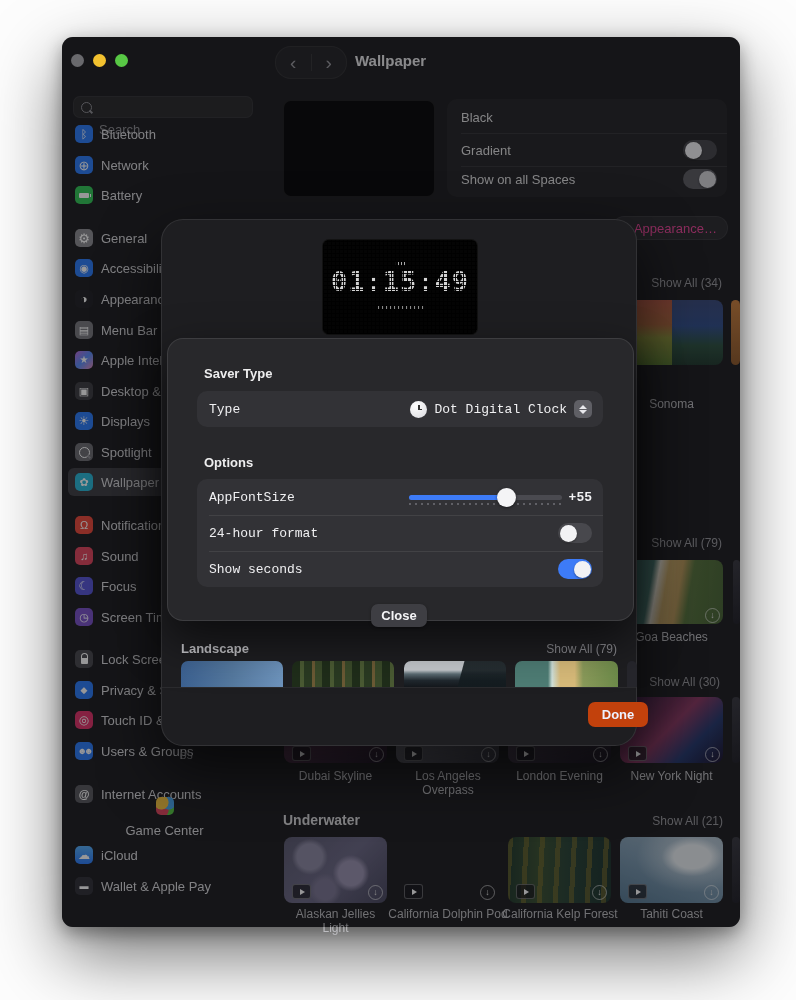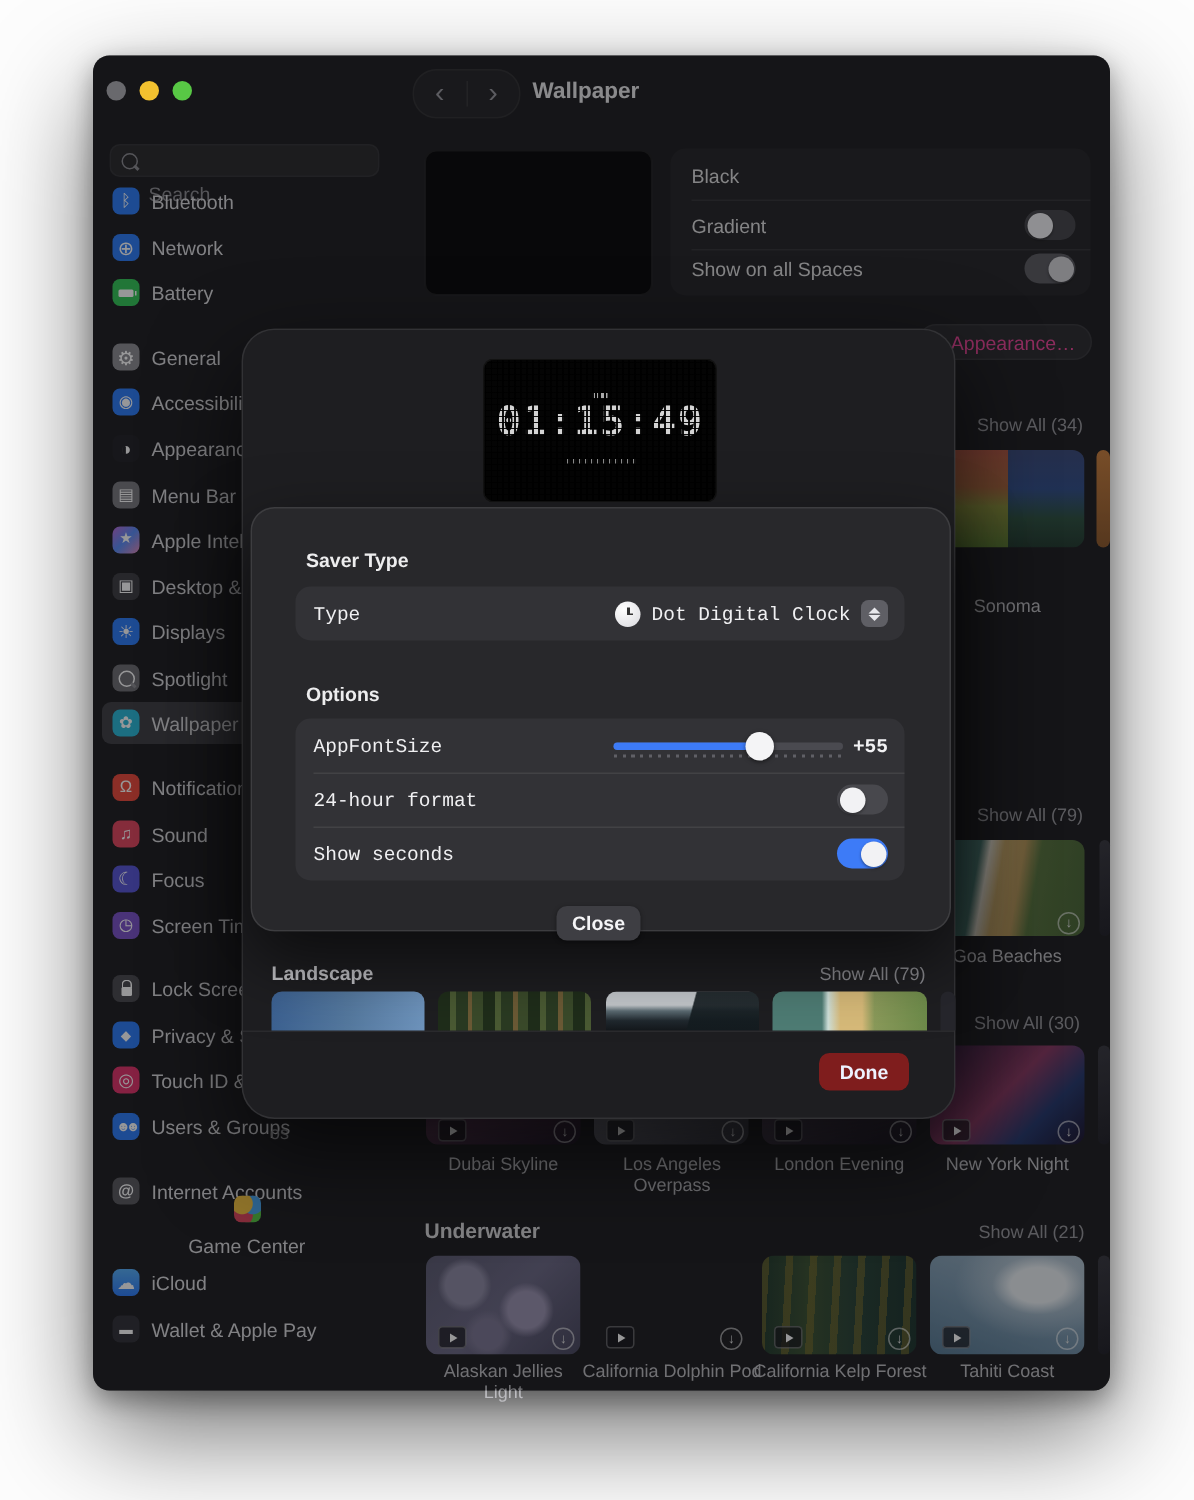--- a/index.html
+++ b/index.html
@@ -128,21 +128,21 @@
   #clock-wm{position:absolute;left:55px;top:66px;width:46px;height:3px;
             background:repeating-linear-gradient(90deg,#8a8a8a 0 2px,transparent 2px 4px);}
   #clock-grid{position:absolute;inset:0;
       background:repeating-linear-gradient(0deg,rgba(0,0,0,.92) 0 1px,transparent 1px 4px),
                  repeating-linear-gradient(90deg,rgba(0,0,0,.92) 0 1px,transparent 1px 4px);}
   #sheet-landscape-title{left:181px;top:641px;font-size:13px;font-weight:bold;color:#c3c3c7;z-index:11;}
   #sheet-landscape-showall{left:500px;top:642px;width:117px;font-size:12px;color:#8a8a8f;
                            text-align:right;z-index:11;}
   .strip{position:absolute;top:661px;height:26px;border-radius:7px 7px 0 0;z-index:11;}
   #sheet-footer-div{left:162px;top:687px;width:474px;height:1px;background:rgba(255,255,255,.06);z-index:11;}
-  #done-btn{left:546px;top:702px;width:60px;height:25px;border-radius:7px;background:#7f1d1d;
+  #done-btn{left:588px;top:702px;width:60px;height:25px;border-radius:7px;background:#c2410c;
             color:#eef2ff;font-size:13px;font-weight:bold;display:flex;align-items:center;
             justify-content:center;z-index:11;}
 
   
   #dialog{left:167px;top:338px;width:467px;height:283px;border-radius:16px;background:#28282b;
           border:1px solid rgba(255,255,255,.10);box-shadow:0 18px 46px rgba(0,0,0,.6);
           z-index:20;box-sizing:border-box;}
   .dlg-heading{position:absolute;font-size:13px;font-weight:bold;color:#ededee;z-index:21;}
   .dlg-card{position:absolute;border-radius:10px;background:#323236;z-index:21;}
   .dlg-row{position:absolute;left:0;right:0;height:36px;display:flex;align-items:center;

